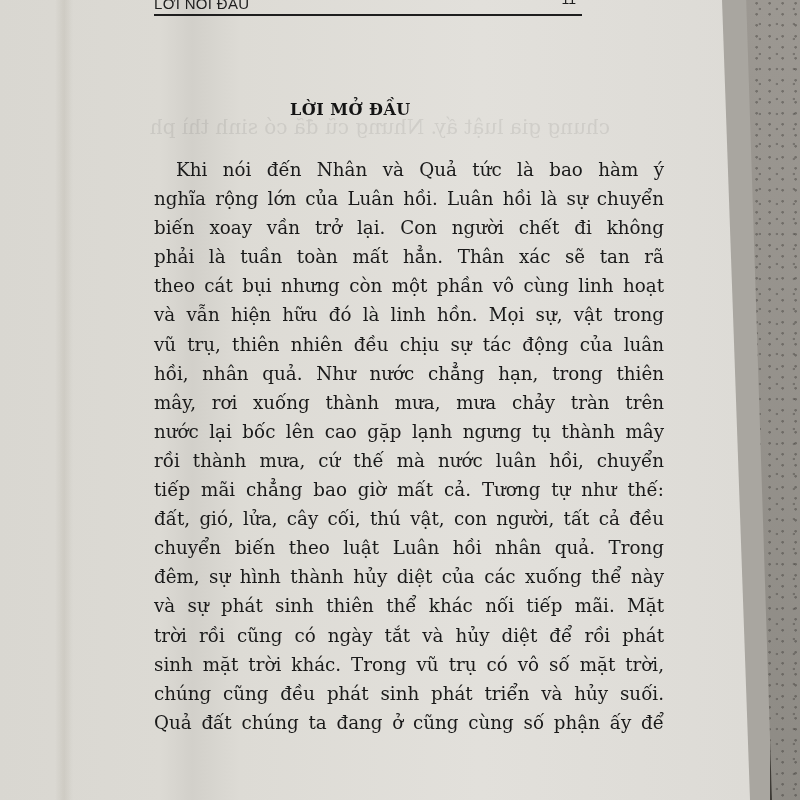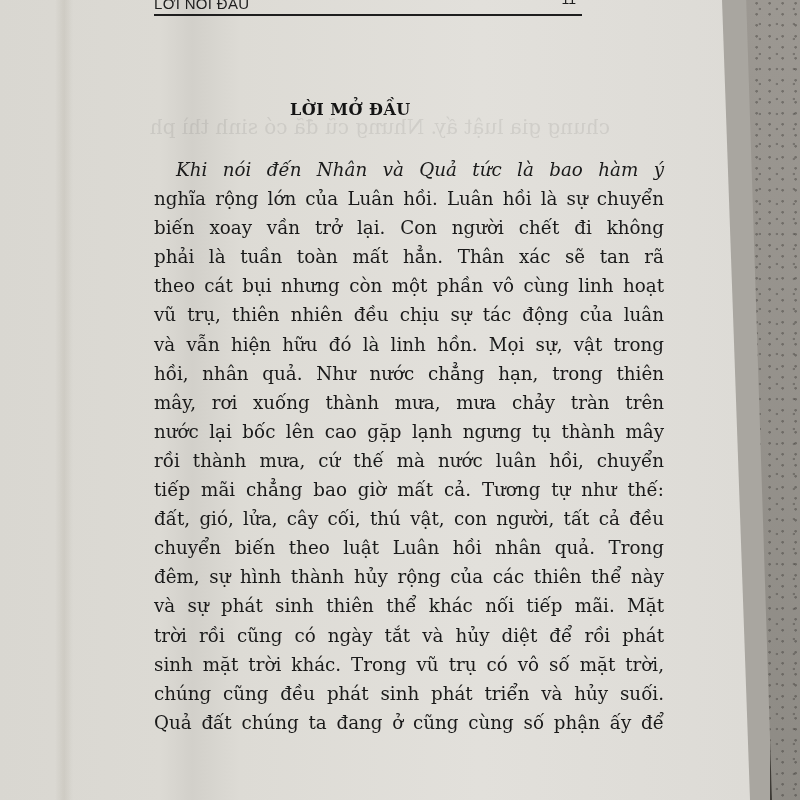--- a/index.html
+++ b/index.html
@@ -95,21 +95,20 @@
       display: block;
       white-space: nowrap;
       text-align: justify;
       text-align-last: justify;
       width: 510px;
       height: 29.1px;
     }
     .body-text .line.indent {
       padding-left: 22px;
       width: 488px;
-      font-style: italic;
     }
   </style>
 </head>
 <body>
 
 <div class="backdrop"></div>
 <div class="under-page"></div>
 
 <div class="page">
   <div class="spine-shadow"></div>
@@ -127,29 +126,29 @@
   </div>
 
   <div class="chapter-title">LỜI MỞ ĐẦU</div>
 
   <div class="body-text">
     <span class="line indent">Khi nói đến Nhân và Quả tức là bao hàm ý</span>
     <span class="line">nghĩa rộng lớn của Luân hồi. Luân hồi là sự chuyển</span>
     <span class="line">biến xoay vần trở lại. Con người chết đi không</span>
     <span class="line">phải là tuần toàn mất hẳn. Thân xác sẽ tan rã</span>
     <span class="line">theo cát bụi nhưng còn một phần vô cùng linh hoạt</span>
+    <span class="line">và vẫn hiện hữu đó là linh hồn. Mọi sự, vật trong</span>
     <span class="line">vũ trụ, thiên nhiên đều chịu sự tác động của luân</span>
-    <span class="line">và vẫn hiện hữu đó là linh hồn. Mọi sự, vật trong</span>
     <span class="line">hồi, nhân quả. Như nước chẳng hạn, trong thiên</span>
     <span class="line">mây, rơi xuống thành mưa, mưa chảy tràn trên</span>
     <span class="line">nước lại bốc lên cao gặp lạnh ngưng tụ thành mây</span>
     <span class="line">rồi thành mưa, cứ thế mà nước luân hồi, chuyển</span>
     <span class="line">tiếp mãi chẳng bao giờ mất cả. Tương tự như thế:</span>
     <span class="line">đất, gió, lửa, cây cối, thú vật, con người, tất cả đều</span>
     <span class="line">chuyển biến theo luật Luân hồi nhân quả. Trong</span>
-    <span class="line">đêm, sự hình thành hủy rộng của các thiên thể này</span>
+    <span class="line">đêm, sự hình thành hủy diệt của các xuống thể này</span>
     <span class="line">và sự phát sinh thiên thể khác nối tiếp mãi. Mặt</span>
     <span class="line">trời rồi cũng có ngày tắt và hủy diệt để rồi phát</span>
     <span class="line">sinh mặt trời khác. Trong vũ trụ có vô số mặt trời,</span>
     <span class="line">chúng cũng đều phát sinh phát triển và hủy suối.</span>
     <span class="line">Quả đất chúng ta đang ở cũng cùng số phận ấy để</span>
   </div>
 </div>
 
 </body></html>

